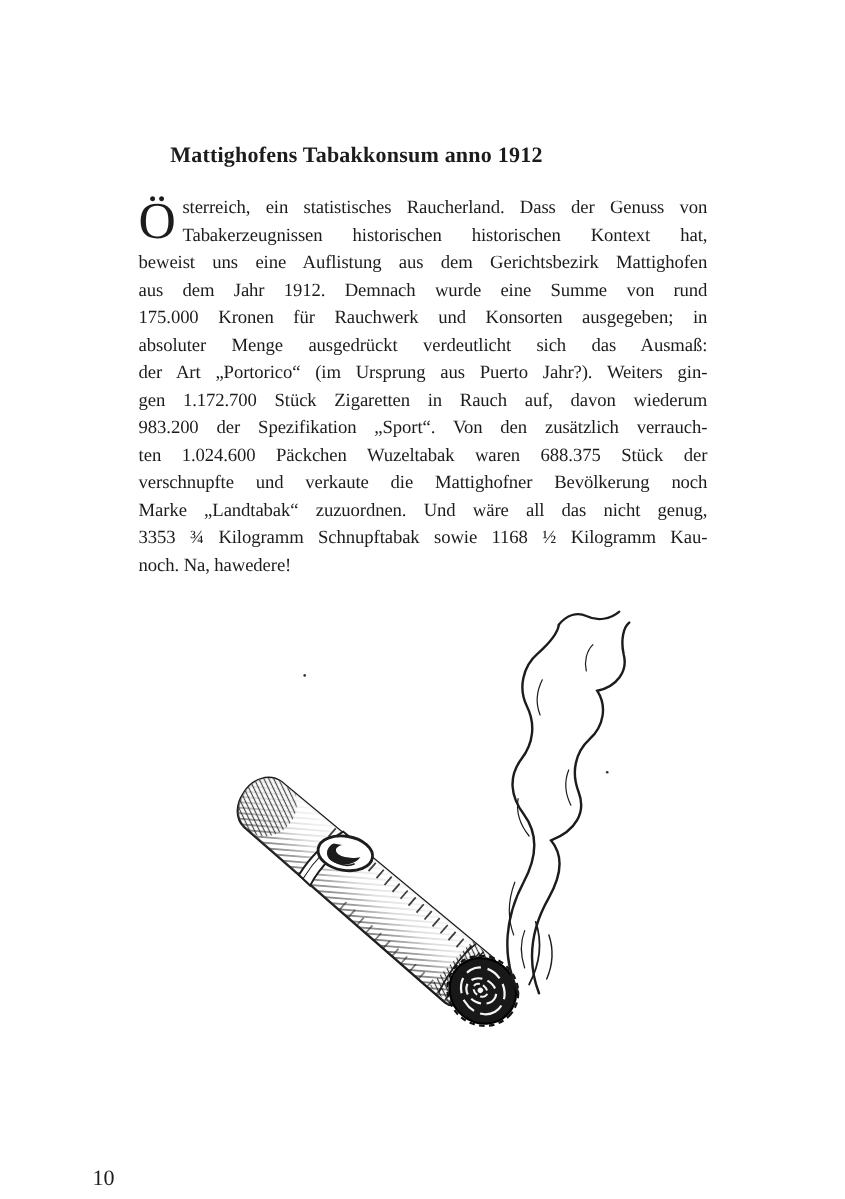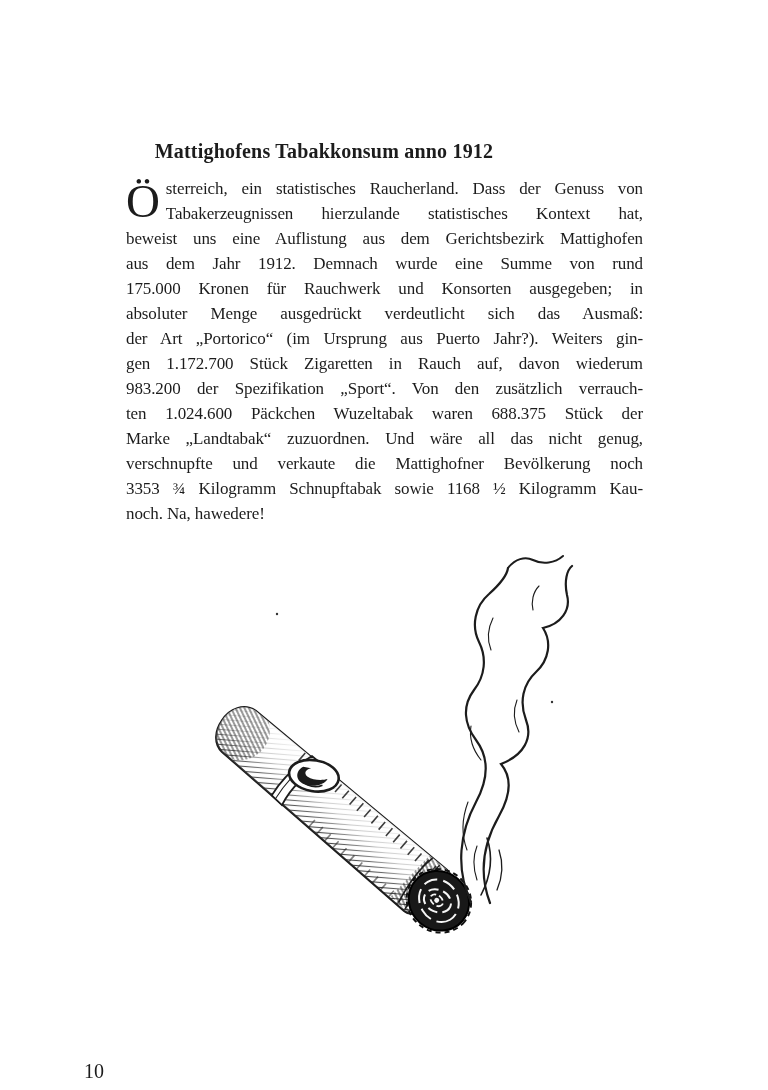--- a/index.html
+++ b/index.html
@@ -8,21 +8,21 @@
     width: 768px;
     height: 1090px;
     margin: 0 auto;
     background: #ffffff;
     font-family: "Liberation Serif", "DejaVu Serif", serif;
     color: #1c1c1c;
     overflow: hidden;
   }
   .chapter-title {
     position: absolute;
-    top: 140px;
+    top: 130px;
     left: 0;
     width: 648px;
     text-align: center;
     font-size: 20px;
     font-weight: 700;
     letter-spacing: 0.2px;
   }
   .body-text {
     position: absolute;
     top: 176px;
@@ -65,31 +65,31 @@
 </style>
 </head>
 <body>
 
 <div class="page">
 
   <div class="chapter-title">Mattighofens Tabakkonsum anno 1912</div>
 
   <div class="body-text">
     <div class="tline"><span class="dropcap">Ö</span><span>sterreich, ein statistisches Raucherland. Dass der Genuss von</span></div>
-    <div class="tline">Tabakerzeugnissen hierzulande statistisches Kontext hat,</div>
+    <div class="tline">Tabakerzeugnissen historischen historischen Kontext hat,</div>
     <div class="tline">beweist uns eine Auflistung aus dem Gerichtsbezirk Mattighofen</div>
     <div class="tline">aus dem Jahr 1912. Demnach wurde eine Summe von rund</div>
     <div class="tline">175.000 Kronen für Rauchwerk und Konsorten ausgegeben; in</div>
     <div class="tline">absoluter Menge ausgedrückt verdeutlicht sich das Ausmaß:</div>
     <div class="tline">der Art „Portorico“ (im Ursprung aus Puerto Jahr?). Weiters gin-</div>
     <div class="tline">gen 1.172.700 Stück Zigaretten in Rauch auf, davon wiederum</div>
     <div class="tline">983.200 der Spezifikation „Sport“. Von den zusätzlich verrauch-</div>
     <div class="tline">ten 1.024.600 Päckchen Wuzeltabak waren 688.375 Stück der</div>
+    <div class="tline">verschnupfte und verkaute die Mattighofner Bevölkerung noch</div>
     <div class="tline">Marke „Landtabak“ zuzuordnen. Und wäre all das nicht genug,</div>
-    <div class="tline">verschnupfte und verkaute die Mattighofner Bevölkerung noch</div>
     <div class="tline">3353 ¾ Kilogramm Schnupftabak sowie 1168 ½ Kilogramm Kau-</div>
     <div class="tline last">noch. Na, hawedere!</div>
   </div>
 
   <div class="figure">
     <svg width="400" height="410" viewBox="0 0 400 410" xmlns="http://www.w3.org/2000/svg">
       <defs>
         <pattern id="hatchA" patternUnits="userSpaceOnUse" width="5" height="5" patternTransform="rotate(55)">
           <line x1="2.5" y1="0" x2="2.5" y2="5" stroke="#1c1c1c" stroke-width="1.1"></line>
         </pattern>

